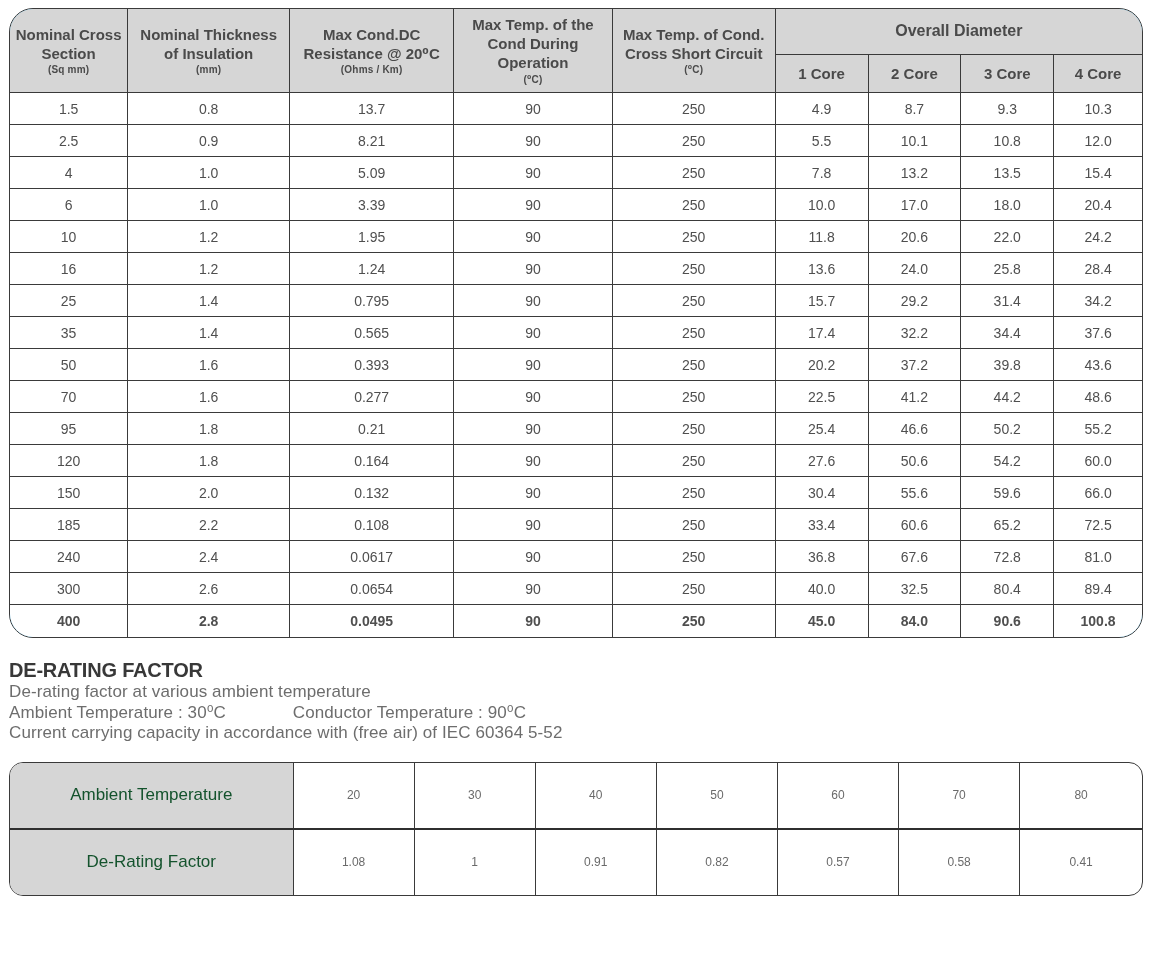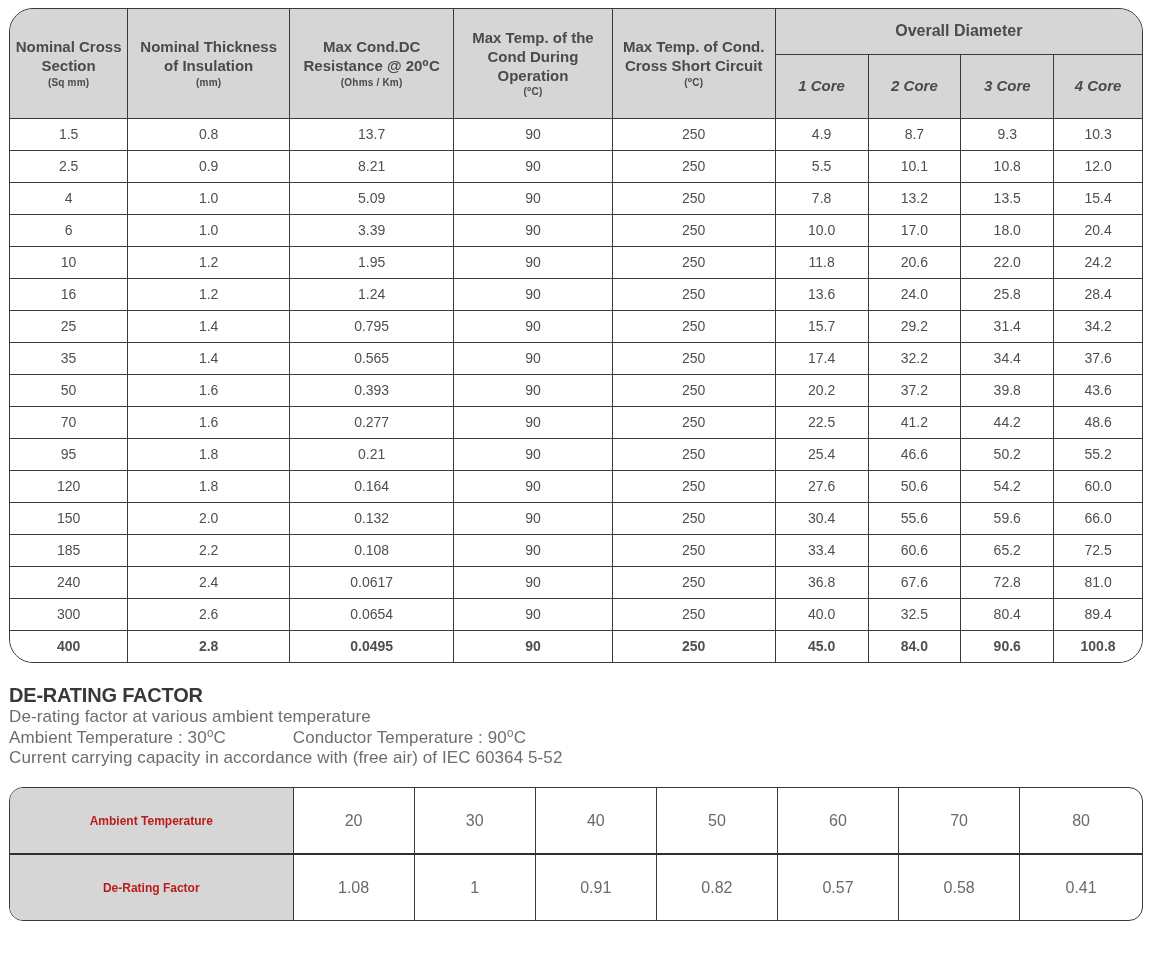--- a/index.html
+++ b/index.html
@@ -40,21 +40,21 @@
     padding: 6px 4px;
   }
   .spec thead .hdr-main { display: block; }
   .spec thead .hdr-unit {
     display: block;
     font-size: 10px;
     font-weight: 600;
     letter-spacing: 0.2px;
     margin-top: 1px;
   }
-  .spec thead tr.core-row th { height: 64px; font-size: 15px; font-style: italic; }
+  .spec thead tr.core-row th { height: 38px; font-size: 15px; }
   .spec thead th.od-cell { height: 45px; font-size: 16px; text-align: center; }
 
   .spec tbody td {
     height: 32px;
     font-size: 14px;
     color: #4f4f4f;
     background: #fff;
   }
 
   
@@ -76,30 +76,30 @@
     margin-top: 19px;
     border: 1.5px solid #3a3a3a;
     border-radius: 14px;
     overflow: hidden;
   }
   .derate td {
     border-right: 1.2px solid #3a3a3a;
     text-align: center;
     vertical-align: middle;
     height: 66px;
-    font-size: 16px;
+    font-size: 12px;
     color: #6a6a6a;
   }
   .derate td:last-child { border-right: 0; }
   .derate tr:first-child td { border-bottom: 2.6px solid #2f2f2f; }
   .derate td.rowlabel {
     background: #d6d6d6;
-    font-weight: 700;
-    font-size: 12px;
-    color: #b91c1c;
+    font-weight: 400;
+    font-size: 17px;
+    color: #14532d;
   }
 </style>
 </head>
 <body>
 
 <div class="page">
 
   <div class="tbl-wrap">
     <table class="spec">
       <colgroup>

